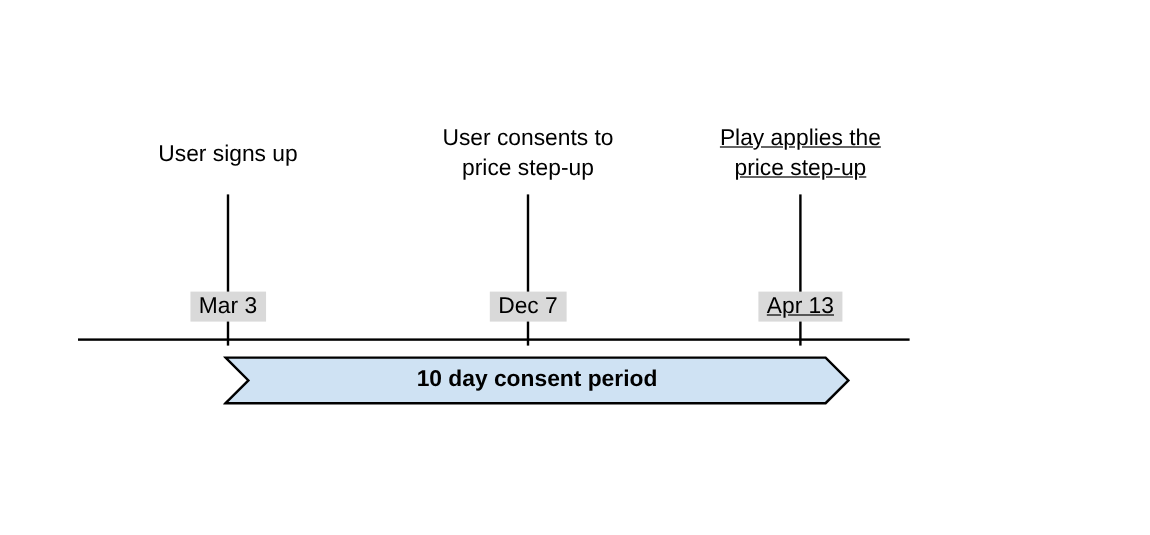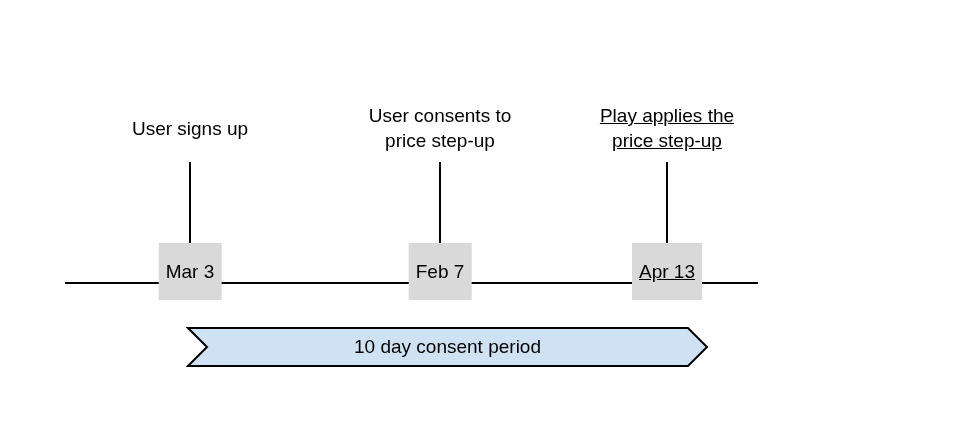--- a/index.html
+++ b/index.html
@@ -41,30 +41,30 @@
     width:2px;
     transform:translateX(-50%);
     background:var(--line-color);
   }
   .date-badge{
     position:absolute;
     top:243px;
     transform:translateX(-50%);
     background:var(--date-badge-bg);
     font-size:19px;line-height:23px;
-    padding:17px 7px;
+    padding:1px 7px;
     white-space:nowrap;
   }
   .event-1 .event-label,.event-1 .tick,.event-1 .date-badge{left:190px;}
   .event-2 .event-label,.event-2 .tick,.event-2 .date-badge{left:440px;}
   .event-3 .event-label,.event-3 .tick,.event-3 .date-badge{left:667px;text-decoration:underline;}
   .banner{
     position:absolute;
-    left:186px;top:326px;
-    width:523px;height:42px;
+    left:186px;top:296px;
+    width:523px;height:42px;font-weight:bold;
   }
   .banner svg{position:absolute;left:0;top:0;display:block;}
   .banner polygon{
     fill:var(--banner-fill);
     stroke:var(--banner-border);
     stroke-width:2;
     stroke-linejoin:miter;
   }
   .banner-label{
     position:absolute;
@@ -83,21 +83,21 @@
   <div class="event event-1">
     <div class="event-label">User signs up</div>
     <div class="tick"></div>
     <div class="date-badge">Mar 3</div>
   </div>
 
   <div class="event event-2">
     <div class="event-label">User consents to
 price step-up</div>
     <div class="tick"></div>
-    <div class="date-badge">Feb 7</div>
+    <div class="date-badge">Dec 7</div>
   </div>
 
   <div class="event event-3">
     <div class="event-label">Play applies the
 price step-up</div>
     <div class="tick"></div>
     <div class="date-badge">Apr 13</div>
   </div>
 
   <div class="banner">

